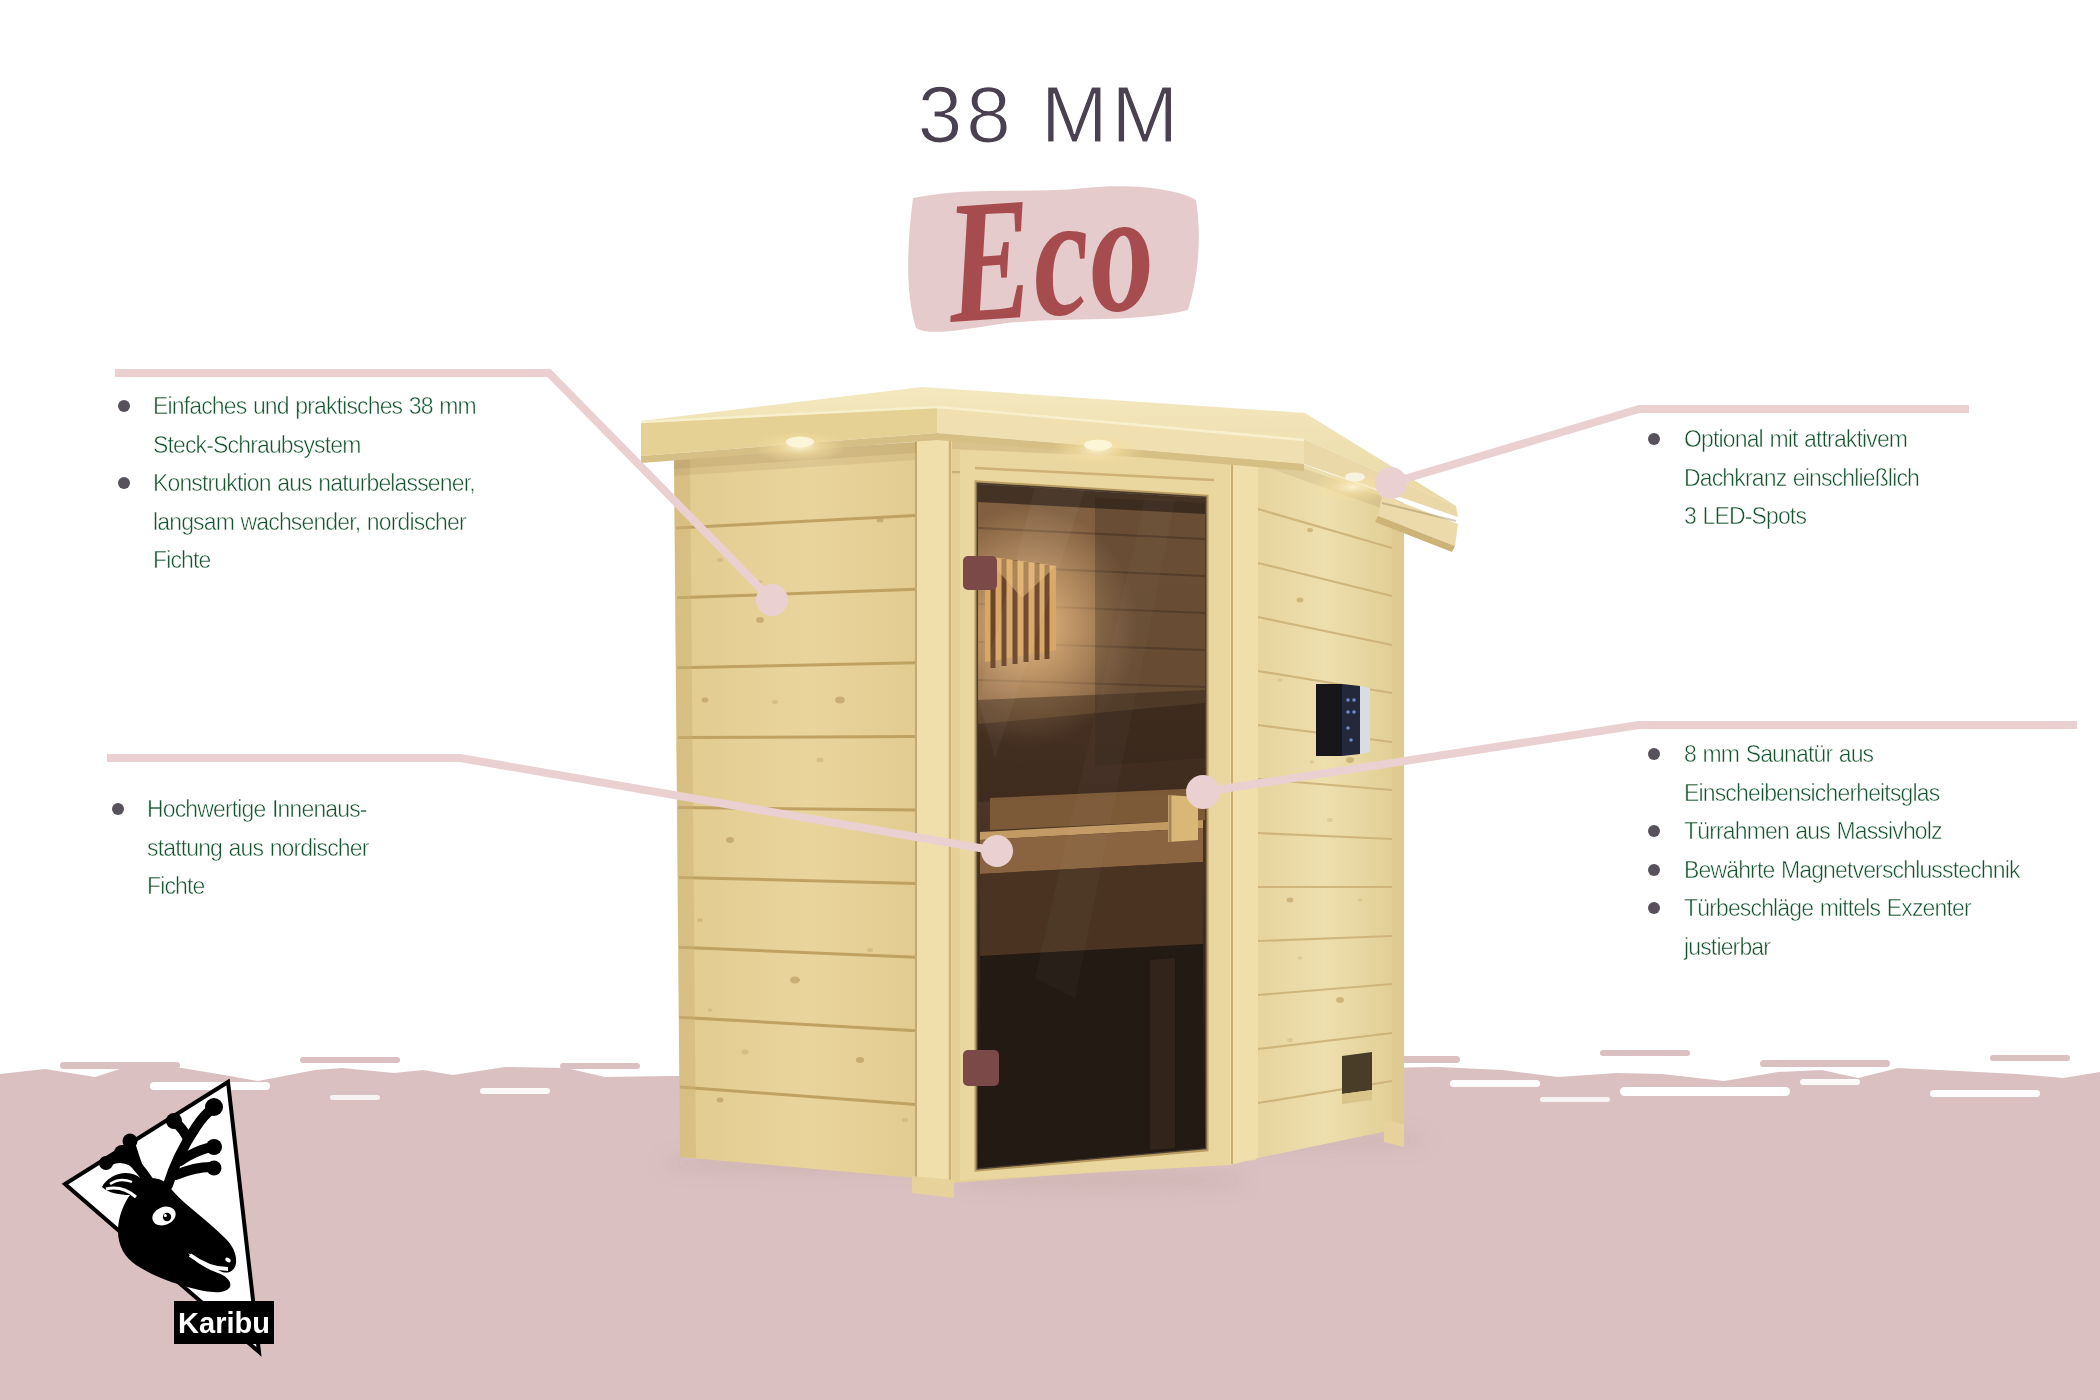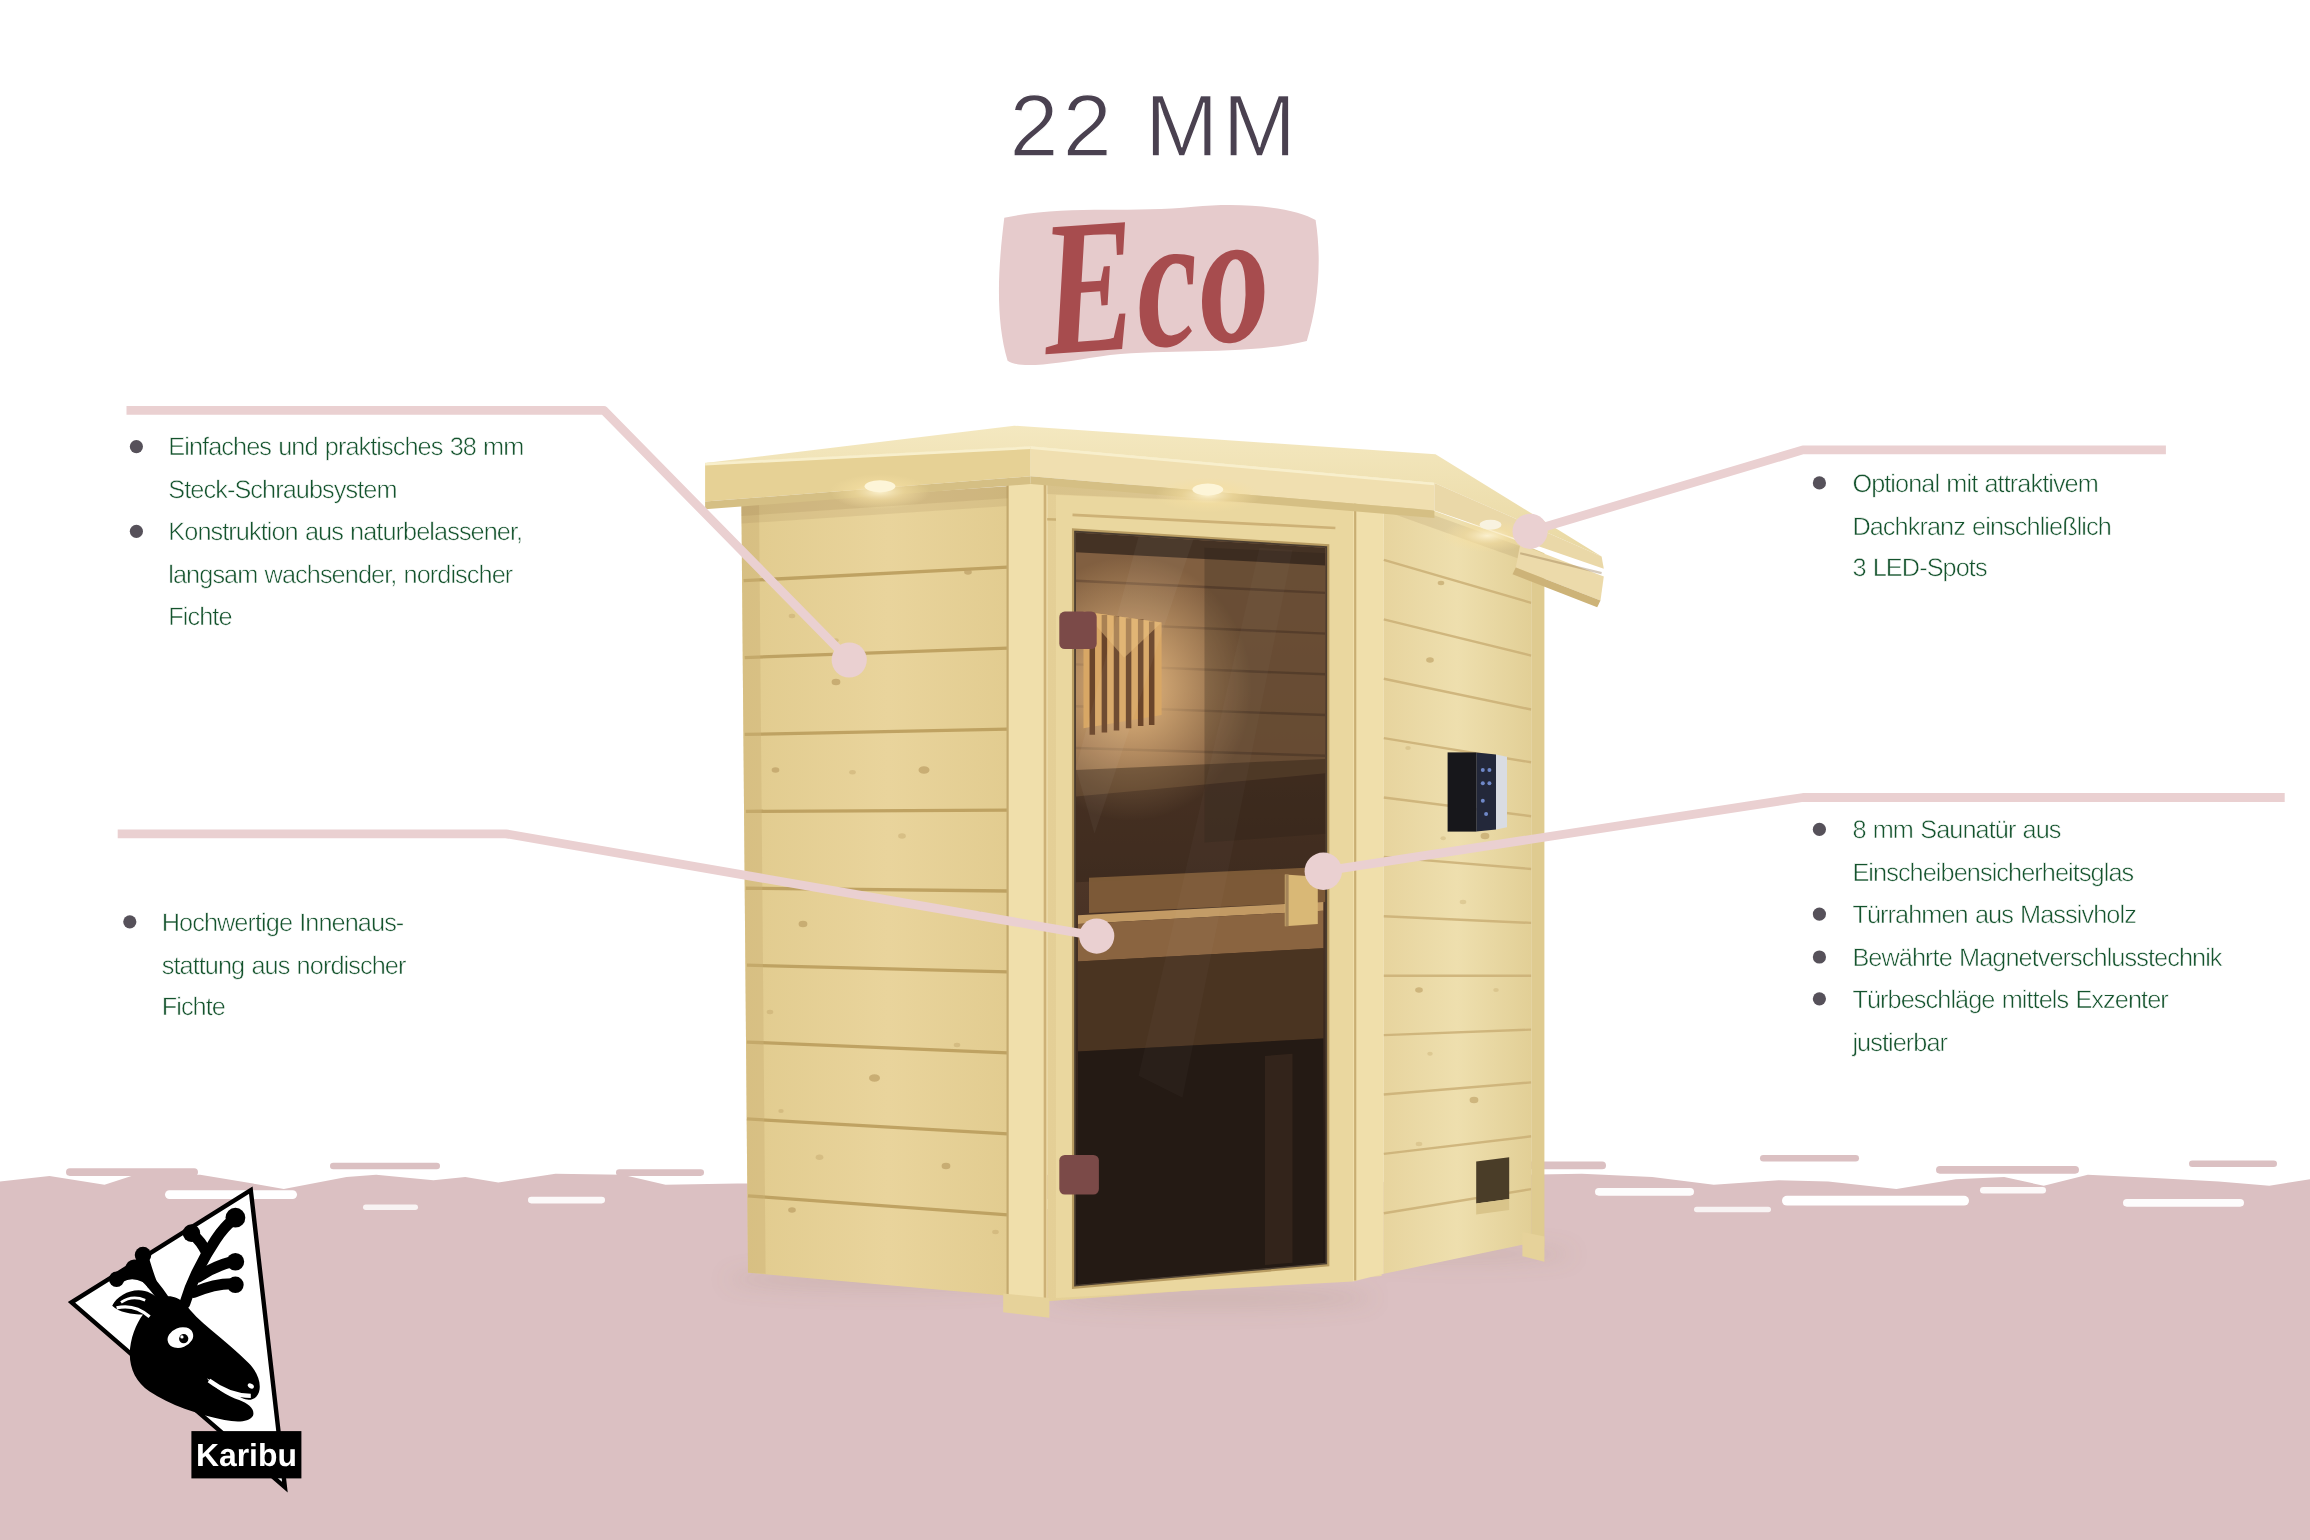--- a/index.html
+++ b/index.html
@@ -42,21 +42,21 @@
   <rect x="560" y="1063" width="80" height="6" rx="3.0" fill="#dbc0c2"></rect>
   <rect x="830" y="1052" width="110" height="7" rx="3.5" fill="#dbc0c2"></rect>
   <rect x="1000" y="1060" width="70" height="5" rx="2.5" fill="#dbc0c2"></rect>
   <rect x="1340" y="1056" width="120" height="7" rx="3.5" fill="#dbc0c2"></rect>
   <rect x="1600" y="1050" width="90" height="6" rx="3.0" fill="#dbc0c2"></rect>
   <rect x="1760" y="1060" width="130" height="7" rx="3.5" fill="#dbc0c2"></rect>
   <rect x="1990" y="1055" width="80" height="6" rx="3.0" fill="#dbc0c2"></rect>
   <rect x="1180" y="1050" width="60" height="5" rx="2.5" fill="#dbc0c2"></rect>
 </svg>
 
-<div class="abs title">22 MM</div>
+<div class="abs title">38 MM</div>
 
 <svg class="abs" style="left:880px;top:178px;" width="340" height="168" viewBox="0 0 340 168">
   <path d="M33,20 C90,8 150,16 205,10 C255,5 300,12 316,22 C322,60 318,100 308,132
            C250,146 180,138 120,146 C80,152 48,158 36,150 C24,110 28,60 33,20 Z" fill="#e6cbcc"></path>
 </svg>
 
 <div class="abs eco">Eco</div>
 
 <svg class="abs" style="left:0;top:0;" width="2100" height="1400" viewBox="0 0 2100 1400">
 <defs>
@@ -324,21 +324,21 @@
     <polyline points="2077,725 1639,725 1203,792"></polyline>
     <circle cx="1203" cy="792" r="17" fill="#ead0d1" stroke="none"></circle>
   </g>
 </svg>
 
 <div class="abs blk" style="left:118px;top:387px;width:480px;">
   <div class="li"><span class="bu"></span>Einfaches und praktisches 38 mm<br>Steck-Schraubsystem</div>
   <div class="li"><span class="bu"></span>Konstruktion aus naturbelassener,<br>langsam wachsender, nordischer<br>Fichte</div>
 </div>
 
-<div class="abs blk" style="left:112px;top:819px;width:480px;">
+<div class="abs blk" style="left:112px;top:790px;width:480px;">
   <div class="li"><span class="bu"></span>Hochwertige Innenaus-<br>stattung aus nordischer<br>Fichte</div>
 </div>
 
 <div class="abs blk r" style="left:1648px;top:420px;width:460px;">
   <div class="li"><span class="bu"></span>Optional mit attraktivem<br>Dachkranz einschließlich<br>3 LED-Spots</div>
 </div>
 
 <div class="abs blk r" style="left:1648px;top:735px;width:470px;">
   <div class="li"><span class="bu"></span>8 mm Saunatür aus<br>Einscheibensicherheitsglas</div>
   <div class="li"><span class="bu"></span>Türrahmen aus Massivholz</div>

